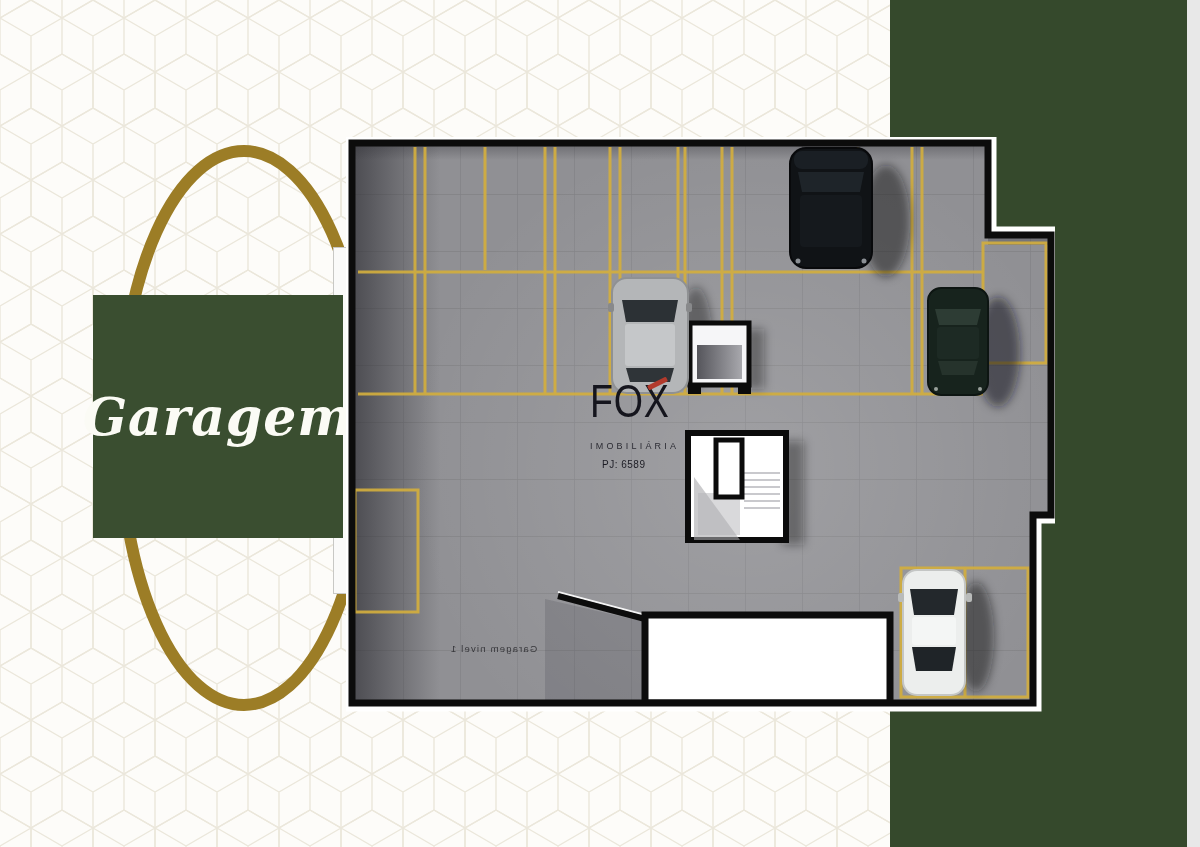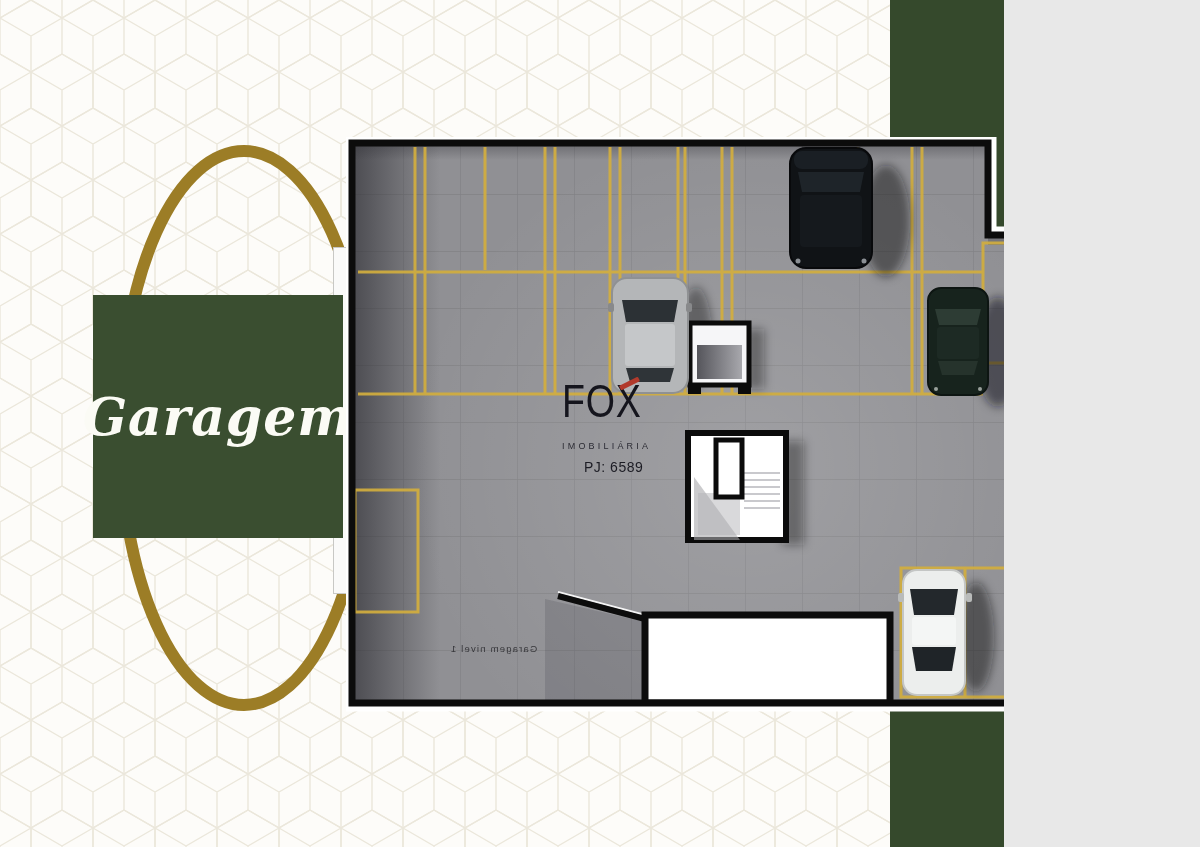--- a/index.html
+++ b/index.html
@@ -1,36 +1,36 @@
 <!DOCTYPE html>
 <html><head>
 <meta charset="utf-8">
 <style>
   html,body{margin:0;padding:0;}
   body{font-family:"Liberation Sans",sans-serif;background:#e8e8e8;}
-  .page{position:relative;width:1004px;height:847px;overflow:hidden;background:#7dd3fc;}
+  .page{position:relative;width:1176px;height:847px;overflow:hidden;background:#7dd3fc;padding-left:11px;}
   .layer{position:absolute;left:0;top:0;}
   .bg-svg{z-index:0;}
   .ellipse-svg{z-index:1;pointer-events:none;}
   .side-strip{z-index:2;position:absolute;left:333px;top:247px;width:17px;height:347px;
     background:#fafaf9;border:1px solid #c8c8c5;box-sizing:border-box;}
   .green-card{z-index:3;position:absolute;left:93px;top:295px;width:250px;height:243px;
     background:#3a4e30;display:flex;align-items:center;justify-content:center;}
   .green-card .script{font-family:"DejaVu Serif",serif;font-style:italic;font-weight:bold;
     font-size:52px;color:#fbfbf5;letter-spacing:1px;}
   .green-panel{z-index:3;position:absolute;left:890px;top:0;width:310px;height:847px;background:#35492c;}
   .plan{z-index:4;position:absolute;left:346px;top:137px;width:709px;height:580px;}
   .plan svg{position:absolute;left:0;top:0;}
-  .fox-logo{position:absolute;left:216px;top:240px;width:120px;z-index:6;}
+  .fox-logo{position:absolute;left:244px;top:240px;width:120px;z-index:6;}
   .fox-main{display:block;font-family:"Liberation Sans",sans-serif;font-size:47px;line-height:1;
     color:#15151d;letter-spacing:1px;transform:scaleX(.8);transform-origin:left top;}
   .fox-accent{position:absolute;left:57px;top:4px;width:21px;height:5px;background:#b23a2c;
     transform:rotate(-26deg);border-radius:1px;}
   .fox-sub{display:block;margin-top:17px;font-size:9px;letter-spacing:3.2px;color:#2c2c34;}
-  .fox-reg{display:block;margin-top:8px;margin-left:22px;font-size:14px;letter-spacing:.5px;color:#1c1c24;}
+  .fox-reg{display:block;margin-top:8px;margin-left:12px;font-size:10px;letter-spacing:.5px;color:#1c1c24;}
   .mirrored-label{position:absolute;left:95px;top:506px;width:105px;z-index:6;text-align:center;
     transform:scaleX(-1);font-size:9.5px;letter-spacing:1.2px;color:#37373b;}
 </style>
 </head>
 <body>
 
 <div class="page">
 
   <svg class="layer bg-svg" width="1200" height="847">
     <defs>

